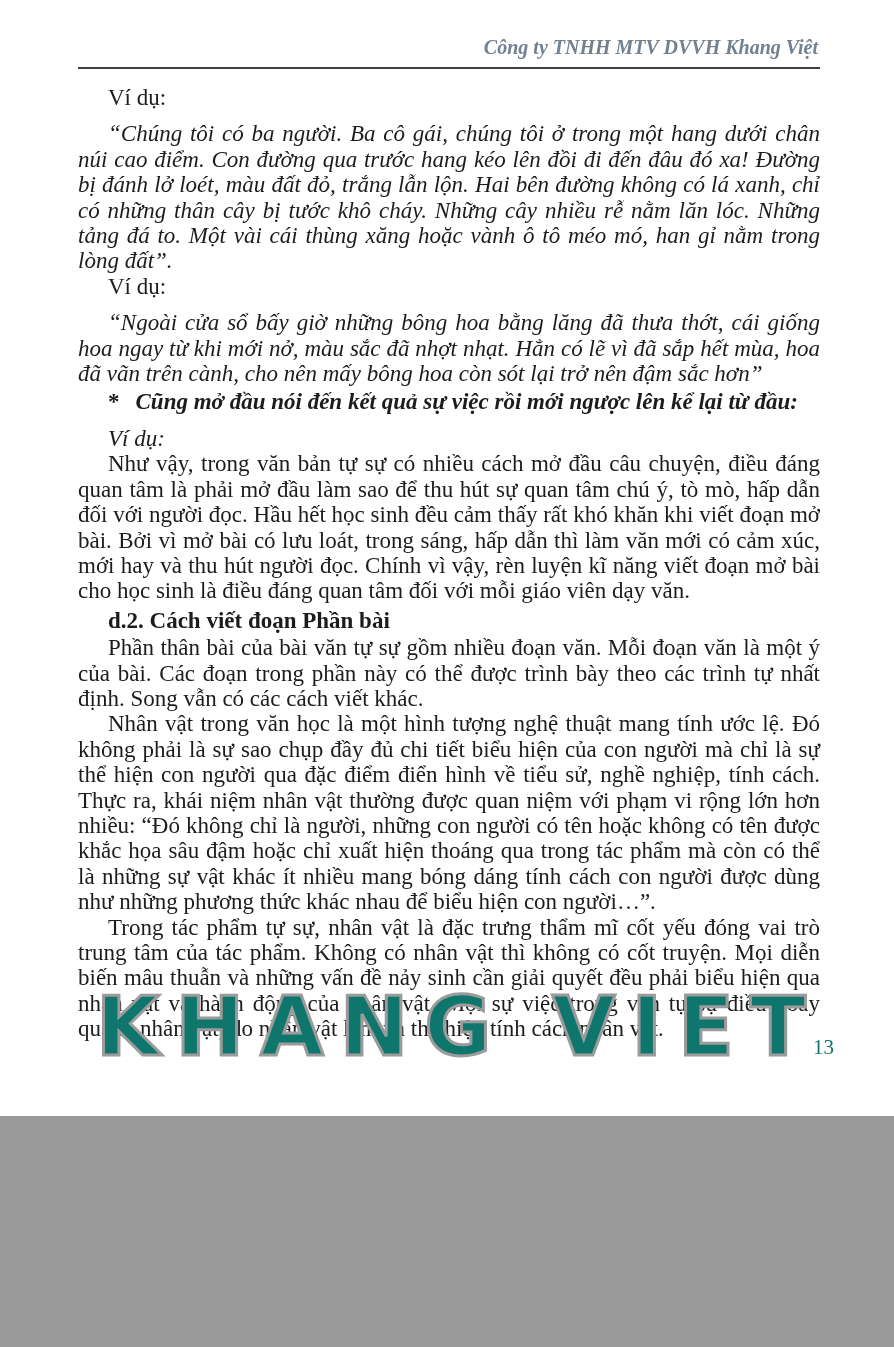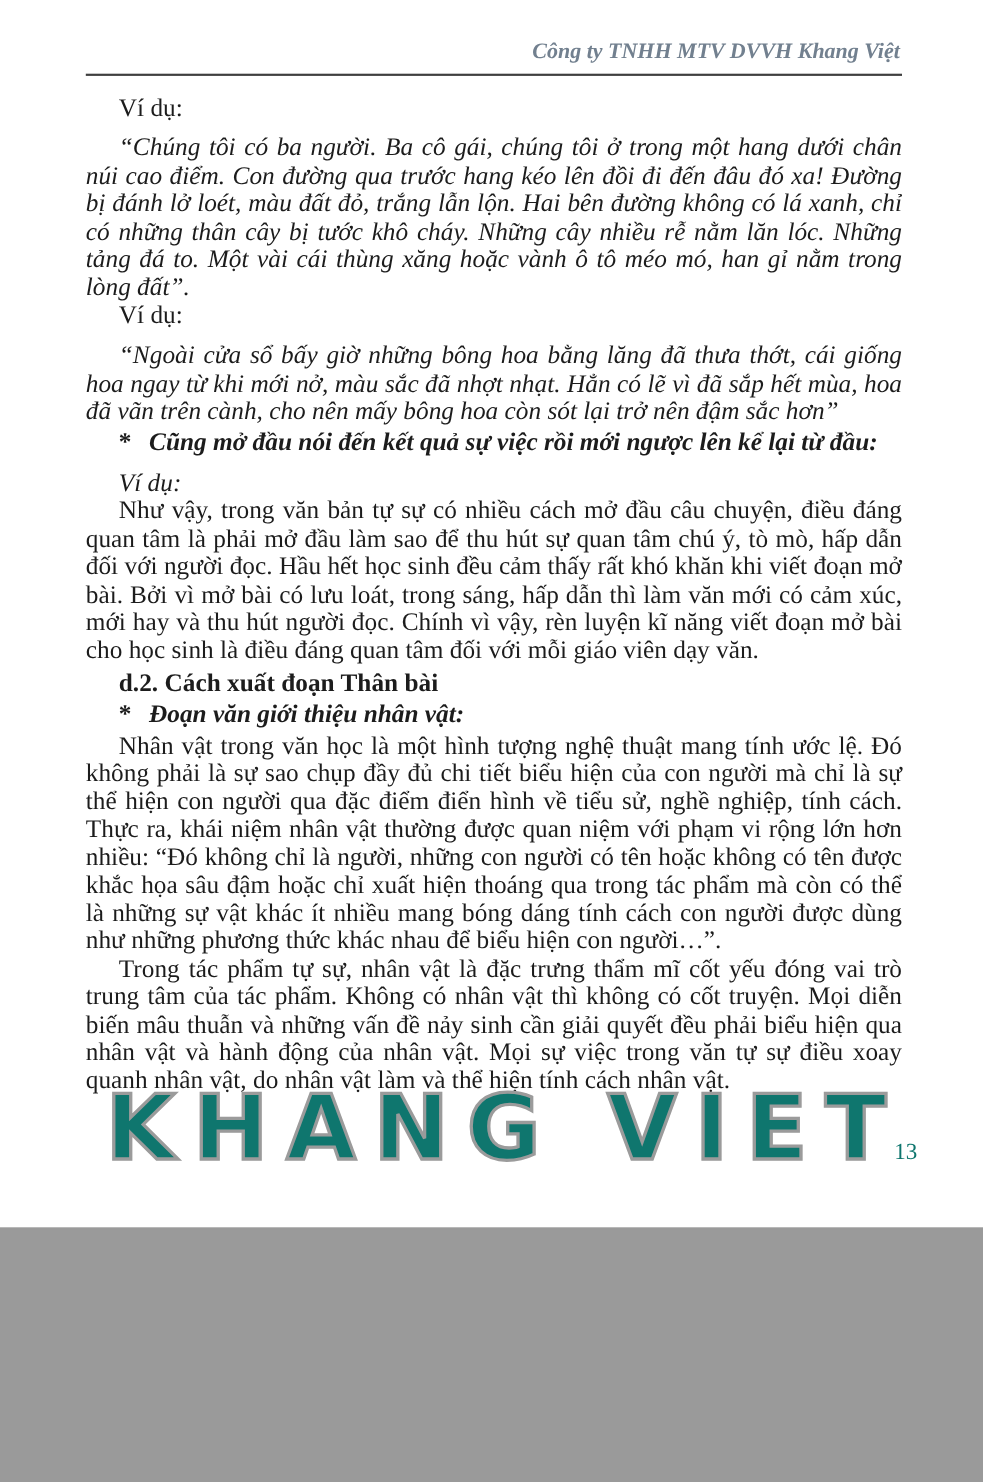--- a/index.html
+++ b/index.html
@@ -96,24 +96,24 @@
 
     <p class="normal">Ví dụ:</p>
     <p class="italic">“Ngoài cửa sổ bấy giờ những bông hoa bằng lăng đã thưa thớt, cái giống hoa ngay từ khi mới nở, màu sắc đã nhợt nhạt. Hẳn có lẽ vì đã sắp hết mùa, hoa đã vãn trên cành, cho nên mấy bông hoa còn sót lại trở nên đậm sắc hơn”</p>
 
     <p class="bullet"><span class="star">*</span><span>Cũng mở đầu nói đến kết quả sự việc rồi mới ngược lên kể lại từ đầu:</span></p>
 
     <p class="italic">Ví dụ:</p>
 
     <p class="normal">Như vậy, trong văn bản tự sự có nhiều cách mở đầu câu chuyện, điều đáng quan tâm là phải mở đầu làm sao để thu hút sự quan tâm chú ý, tò mò, hấp dẫn đối với người đọc. Hầu hết học sinh đều cảm thấy rất khó khăn khi viết đoạn mở bài. Bởi vì mở bài có lưu loát, trong sáng, hấp dẫn thì làm văn mới có cảm xúc, mới hay và thu hút người đọc. Chính vì vậy, rèn luyện kĩ năng viết đoạn mở bài cho học sinh là điều đáng quan tâm đối với mỗi giáo viên dạy văn.</p>
 
-    <p class="heading">d.2. Cách xuất đoạn Thân bài</p>
+    <p class="heading">d.2. Cách viết đoạn Phần bài</p>
 
+    <p class="normal">Phần thân bài của bài văn tự sự gồm nhiều đoạn văn. Mỗi đoạn văn là một ý của bài. Các đoạn trong phần này có thể được trình bày theo các trình tự nhất định. Song vẫn có các cách viết khác.</p>
 
-    <p class="bullet"><span class="star">*</span><span>Đoạn văn giới thiệu nhân vật:</span></p>
 
     <p class="normal">Nhân vật trong văn học là một hình tượng nghệ thuật mang tính ước lệ. Đó không phải là sự sao chụp đầy đủ chi tiết biểu hiện của con người mà chỉ là sự thể hiện con người qua đặc điểm điển hình về tiểu sử, nghề nghiệp, tính cách. Thực ra, khái niệm nhân vật thường được quan niệm với phạm vi rộng lớn hơn nhiều: “Đó không chỉ là người, những con người có tên hoặc không có tên được khắc họa sâu đậm hoặc chỉ xuất hiện thoáng qua trong tác phẩm mà còn có thể là những sự vật khác ít nhiều mang bóng dáng tính cách con người được dùng như những phương thức khác nhau để biểu hiện con người…”.</p>
     <p class="normal">Trong tác phẩm tự sự, nhân vật là đặc trưng thẩm mĩ cốt yếu đóng vai trò trung tâm của tác phẩm. Không có nhân vật thì không có cốt truyện. Mọi diễn biến mâu thuẫn và những vấn đề nảy sinh cần giải quyết đều phải biểu hiện qua nhân vật và hành động của nhân vật. Mọi sự việc trong văn tự sự điều xoay quanh nhân vật, do nhân vật làm và thể hiện tính cách nhân vật.</p>
 
   </div>
 
   <div class="watermark">KHANG VIET</div>
   <div class="page-number">13</div>
 </div>
 

